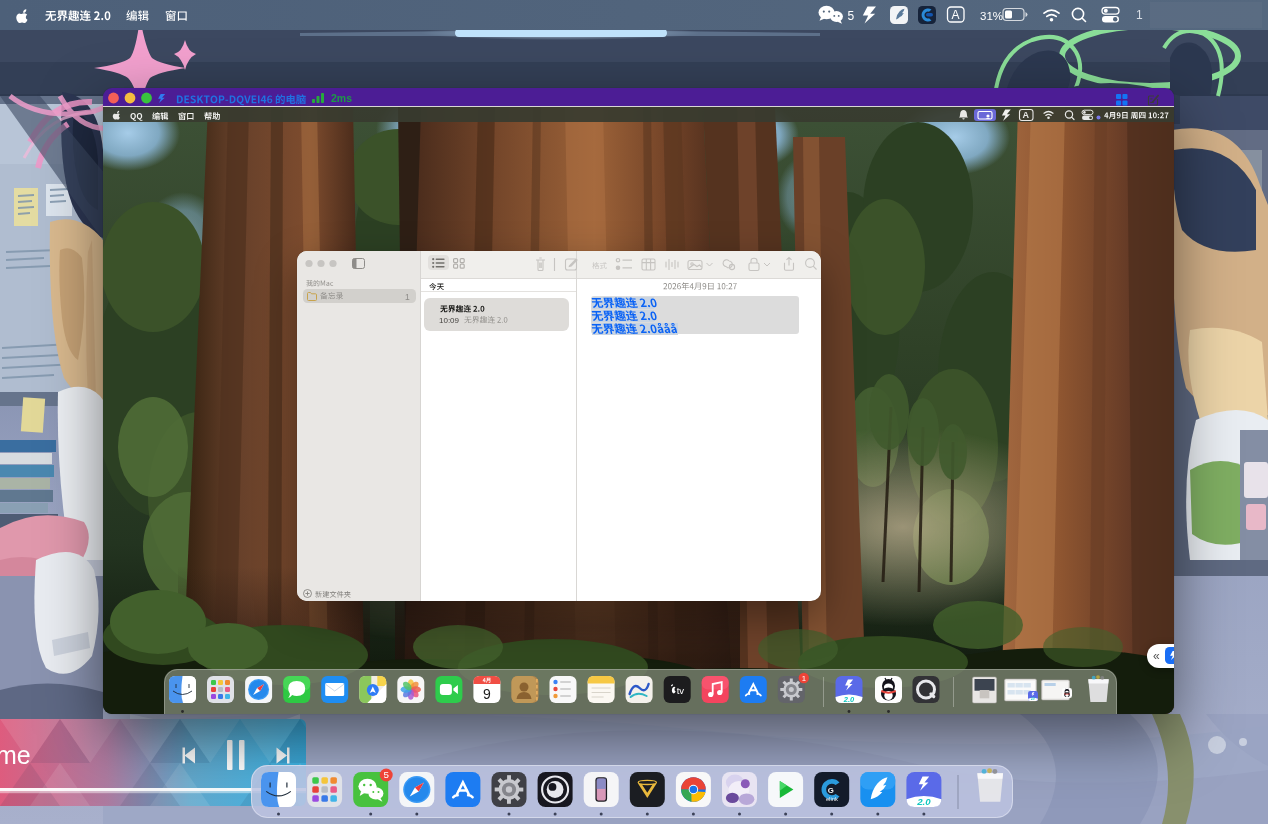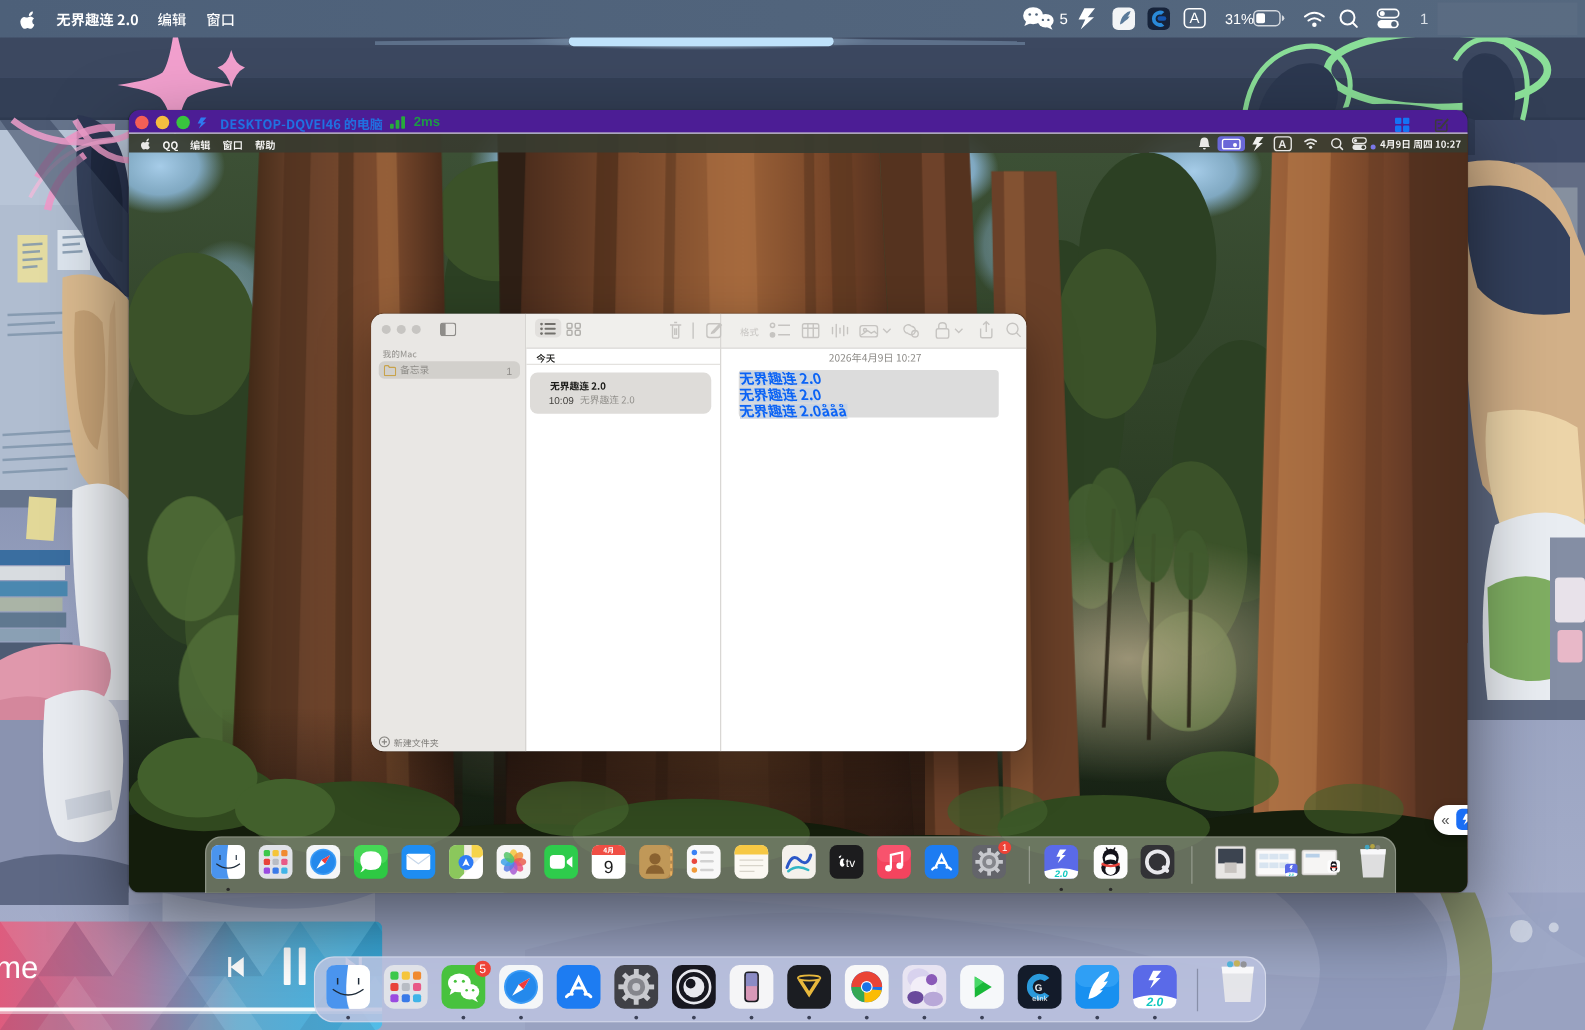--- a/index.html
+++ b/index.html
@@ -123,21 +123,21 @@
 
 <g fill="none" stroke="#8fe79b" stroke-width="4" opacity="0.95">
 <ellipse cx="1150" cy="56" rx="88" ry="30" stroke-width="6"></ellipse>
 <path d="M995 96 Q1000 52 1032 40 Q1062 30 1076 52 Q1086 70 1072 96"></path>
 <path d="M1218 96 Q1230 50 1204 34 Q1178 24 1164 48"></path>
 </g>
 <path d="M1005 96 Q1012 62 1038 52 Q1060 46 1068 64 Q1074 80 1064 96 Z" fill="#2c3850"></path>
 <path d="M1210 96 Q1218 56 1196 44 Q1178 38 1170 58 L1170 96 Z" fill="#2c3850"></path>
 <path d="M1040 96 Q1110 70 1180 96 L1180 124 L1040 124 Z" fill="#323e58"></path>
 </svg>
-    <div class="ab" style="left:0;top:737px;width:306px;height:87px;overflow:hidden;border-radius:0 6px 6px 0">
+    <div class="ab" style="left:0;top:719px;width:306px;height:87px;overflow:hidden;border-radius:0 6px 6px 0">
 <svg width="306" height="87" viewBox="0 0 306 87">
 <defs>
           <linearGradient id="pg" x1="0" y1="0" x2="1" y2="0">
 <stop offset="0" stop-color="#de5c7e"></stop>
             <stop offset="0.35" stop-color="#ad7ba0"></stop>
 <stop offset="0.62" stop-color="#62a8cc"></stop>
             <stop offset="1" stop-color="#3db5e6"></stop>
           </linearGradient>
         </defs>
 <rect width="306" height="87" fill="url(#pg)"></rect>

